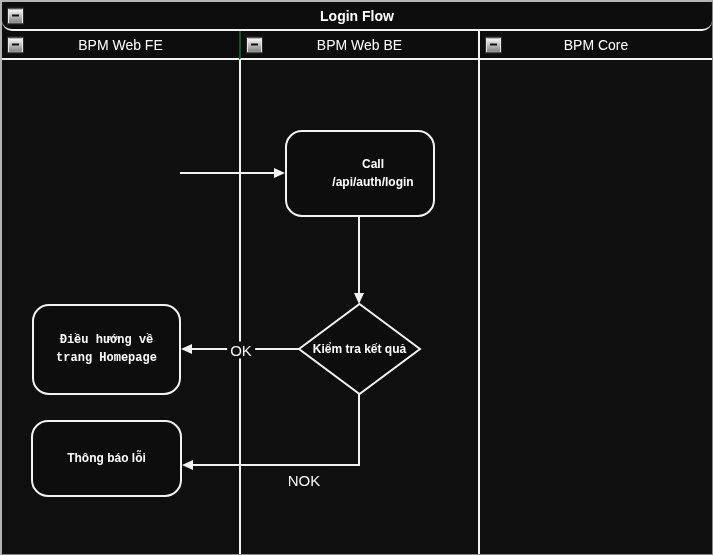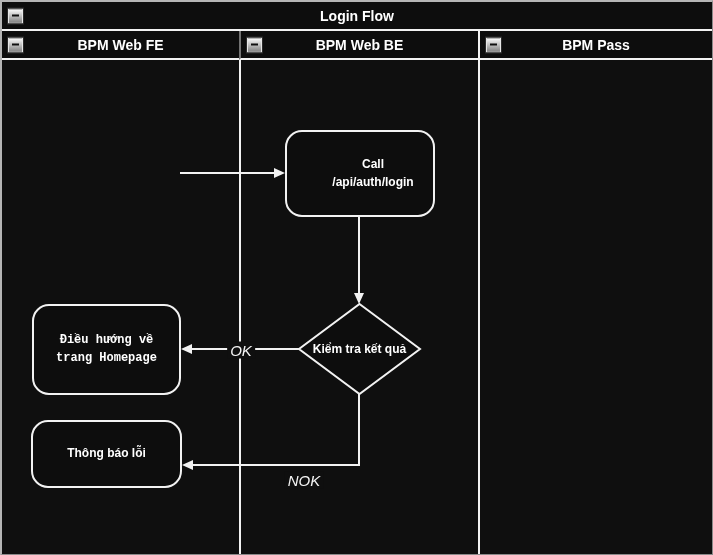--- a/index.html
+++ b/index.html
@@ -8,32 +8,32 @@
     background:#0f0f0f;color:#ffffff;
     border-top:2px solid #b5b5b5;border-left:2px solid #b5b5b5;
     border-right:1px solid #8a8a8a;border-bottom:1px solid #8a8a8a;
     font-family:"Liberation Sans","DejaVu Sans",sans-serif;overflow:hidden;
   }
   
   .title-bar{
     position:absolute;left:0;top:0;width:100%;height:27px;box-sizing:content-box;
     background:#0d0d0d;border-bottom:2px solid #f2f2f2;
     display:flex;align-items:center;justify-content:center;
-    font-weight:bold;font-size:14px;
+    font-weight:bold;font-size:14px;border-radius:10px;
   }
   
   .lane-headers{position:absolute;left:0;top:29px;width:100%;height:29px;display:flex;}
   .lane-header{
     position:relative;box-sizing:border-box;background:#0d0d0d;
     border-bottom:2px solid #f2f2f2;
     display:flex;align-items:center;justify-content:center;
-    font-weight:bold;font-size:14px;
+    font-weight:normal;font-size:14px;
   }
   .lane-header.w1{width:237px;}
-  .lane-header.w2{width:239px;border-left:2px solid #737373;}
+  .lane-header.w2{width:239px;border-left:2px solid #14532d;}
   .lane-header.w3{flex:1;border-left:2px solid #f2f2f2;}
   
   .collapse-btn{
     position:absolute;left:6px;top:50%;transform:translateY(-50%);
     width:15px;height:15px;box-sizing:border-box;
     background:linear-gradient(#fafafa,#848484);
     border:1px solid #e6e6e6;outline:1px solid #2a2a2a;
     display:flex;align-items:center;justify-content:center;cursor:pointer;
   }
   .collapse-btn .minus{width:7px;height:2px;background:#101010;}
@@ -44,37 +44,37 @@
   
   .node{
     position:absolute;box-sizing:border-box;background:#0d0d0d;
     border:2px solid #f2f2f2;border-radius:17px;
     display:flex;align-items:center;justify-content:center;text-align:center;
     font-weight:bold;font-size:12px;line-height:1.45;padding:4px 14px;cursor:pointer;
   }
   .node-input{left:30px;top:127px;width:148px;height:88px;}
   .node-call{left:283px;top:128px;width:150px;height:87px;padding-left:40px;}
   .node-home{left:30px;top:302px;width:149px;height:91px;font-family:Liberation Mono, monospace;}
-  .node-error{left:29px;top:418px;width:151px;height:68px;}
+  .node-error{left:29px;top:418px;width:151px;height:77px;}
   .diamond-wrap{position:absolute;left:295px;top:300px;width:125px;height:94px;cursor:pointer;}
   .diamond-wrap svg{position:absolute;left:0;top:0;display:block;}
   .diamond-label{
     position:absolute;left:0;top:0;width:100%;height:100%;
     display:flex;align-items:center;justify-content:center;
     font-weight:bold;font-size:12px;text-align:center;
   }
   
   .edge-line{position:absolute;background:#f2f2f2;}
   .ah{position:absolute;width:0;height:0;}
   .ah-right{border-top:5px solid transparent;border-bottom:5px solid transparent;border-left:11px solid #f2f2f2;}
   .ah-left{border-top:5px solid transparent;border-bottom:5px solid transparent;border-right:11px solid #f2f2f2;}
   .ah-down{border-left:5px solid transparent;border-right:5px solid transparent;border-top:11px solid #f2f2f2;}
   .edge-label{
     position:absolute;transform:translate(-50%,-50%);
-    background:#0f0f0f;padding:0 3px;font-size:15px;font-weight:normal;color:#f5f5f5;font-style:italic;
+    background:#0f0f0f;padding:0 3px;font-size:15px;font-weight:normal;color:#f5f5f5;
   }
 </style>
 </head>
 <body>
 
 <div id="app">
 
   <div class="title-bar">
     <span class="collapse-btn">
       <span class="minus"></span>
@@ -92,21 +92,21 @@
     <div class="lane-header w2">
       <span class="collapse-btn">
         <span class="minus"></span>
       </span>
       <span>BPM Web BE</span>
     </div>
     <div class="lane-header w3">
       <span class="collapse-btn">
         <span class="minus"></span>
       </span>
-      <span>BPM Pass</span>
+      <span>BPM Core</span>
     </div>
   </div>
 
   <div class="lane-divider d1"></div>
   <div class="lane-divider d2"></div>
 
   <div class="edge-line" style="left:178px;top:170px;width:96px;height:2px;"></div>
   <div class="ah ah-right" style="left:272px;top:166px;"></div>
 
   <div class="edge-line" style="left:356px;top:215px;width:2px;height:78px;"></div>

